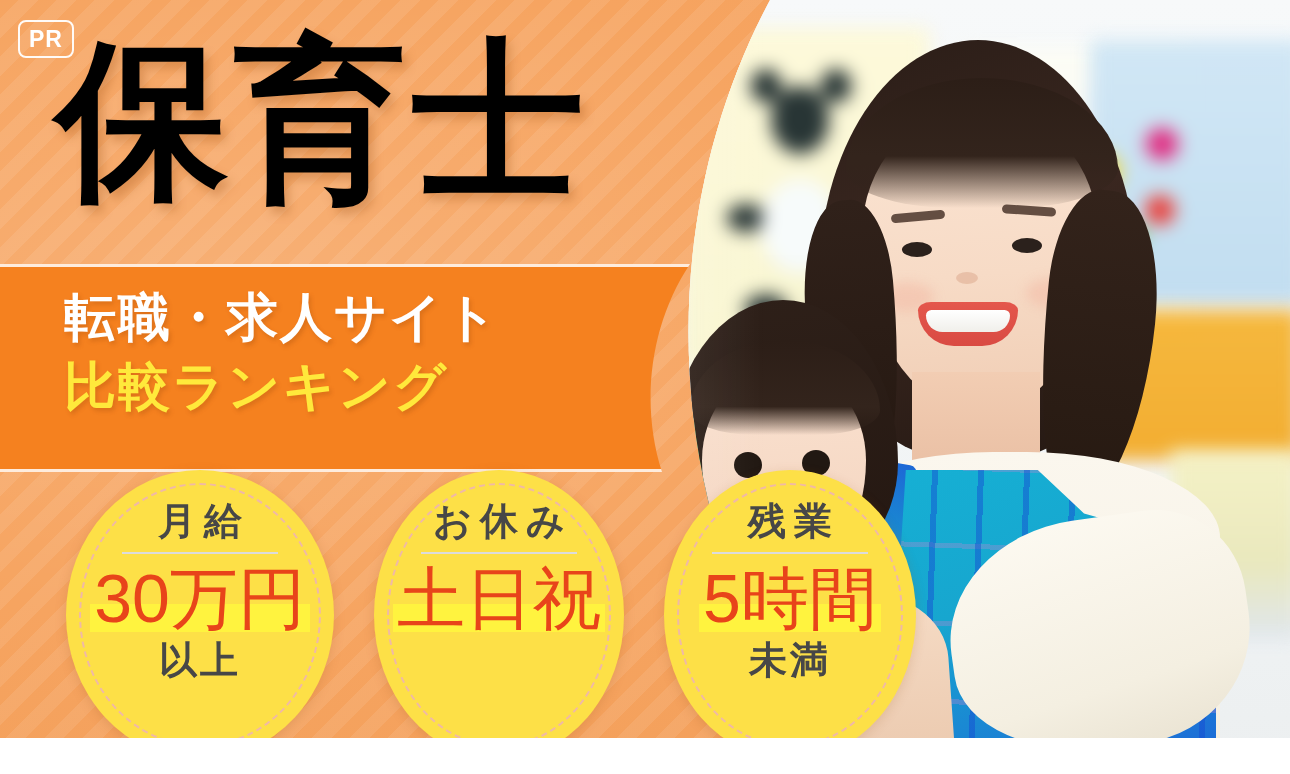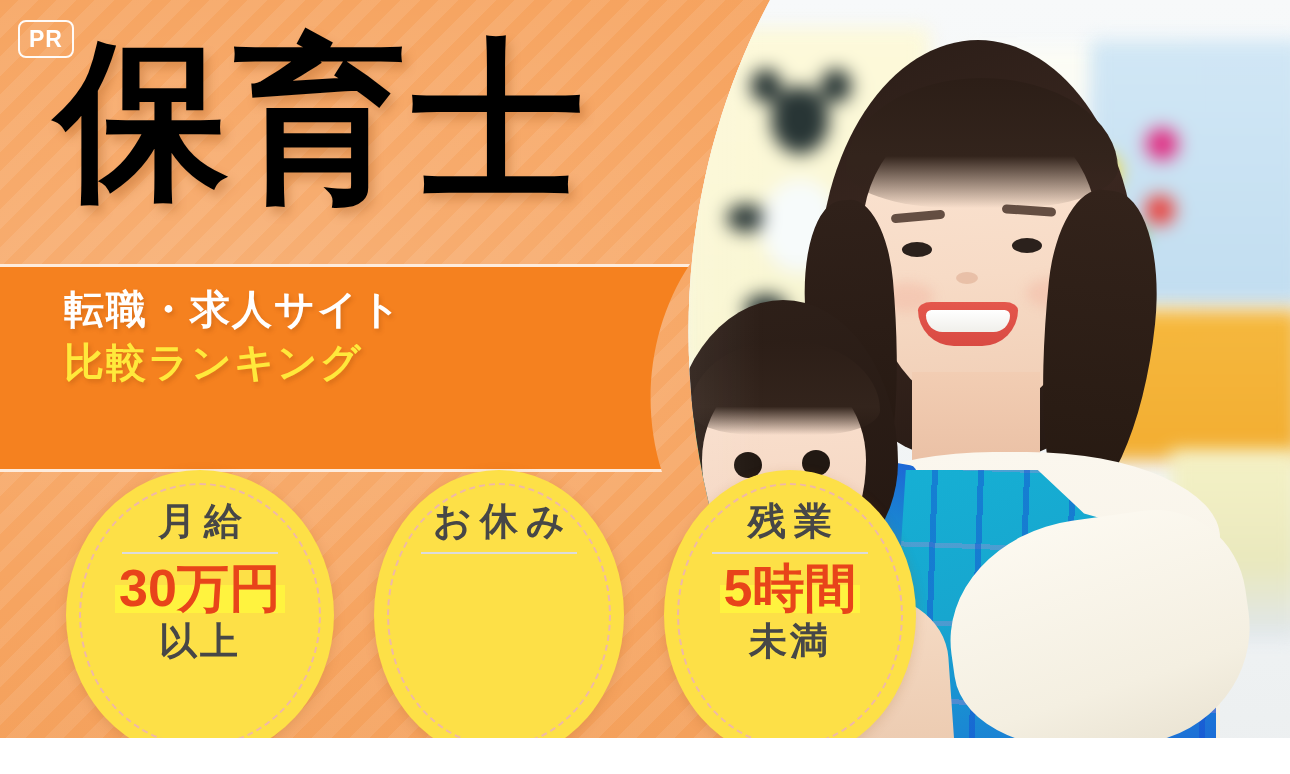--- a/index.html
+++ b/index.html
@@ -301,21 +301,21 @@
     width: 700px;
     height: 208px;
     z-index: 5;
     background: #F5811F;
     border-top: 3px solid rgba(255,255,255,0.85);
     border-bottom: 3px solid rgba(255,255,255,0.85);
     clip-path: path("M 0 0 L 700 0 C 660 60, 650 140, 672 208 L 0 208 Z");
     padding: 16px 0 0 74px;
   }
   .sub-line {
-    font-size: 40px;
+    font-size: 52px;
     line-height: 1.32;
     font-weight: 900;
     letter-spacing: 2px;
     white-space: nowrap;
   }
   #sub-line-1 { color: #ffffff; text-shadow: 2px 3px 4px rgba(150,70,10,.28); }
   #sub-line-2 { color: #FFE93B; text-shadow: 2px 3px 4px rgba(150,70,10,.28); }
 
   
   #features {
@@ -371,22 +371,22 @@
     position: absolute;
     left: 0; right: 0;
     bottom: 6px;
     height: 28px;
     background: #FFF33F;
     z-index: 0;
   }
   .feat-value {
     position: relative;
     z-index: 1;
-    font-size: 52px;
-    font-weight: 700;
+    font-size: 68px;
+    font-weight: 400;
     color: #E8441A;
     letter-spacing: 0px;
     line-height: 1.18;
     white-space: nowrap;
     margin-top: 22px;
   }
   .feat-sub {
     font-size: 38px;
     font-weight: 900;
     color: #474747;
@@ -472,20 +472,24 @@
       <div class="feat-value-wrap">
         <span class="feat-value-hl"></span>
         <span class="feat-value">30万円</span>
       </div>
       <div class="feat-sub">以上</div>
     </div>
 
     <div class="feature-circle" id="feature-2">
       <div class="feat-head">お休み</div>
       <div class="feat-rule"></div>
+      <div class="feat-value-wrap">
+        <span class="feat-value-hl"></span>
+        <span class="feat-value">土日祝</span>
+      </div>
       <div class="feat-sub empty"></div>
     </div>
 
     <div class="feature-circle" id="feature-3">
       <div class="feat-head">残業</div>
       <div class="feat-rule"></div>
       <div class="feat-value-wrap">
         <span class="feat-value-hl"></span>
         <span class="feat-value">5時間</span>
       </div>

